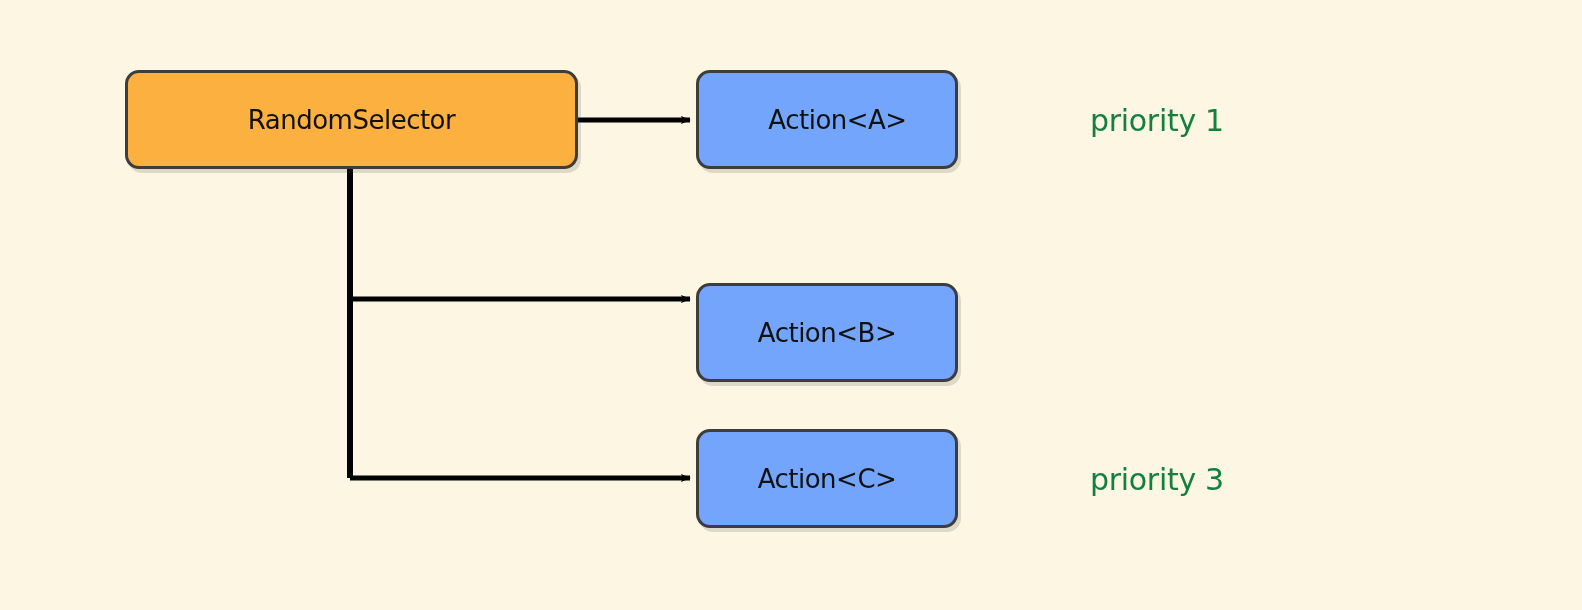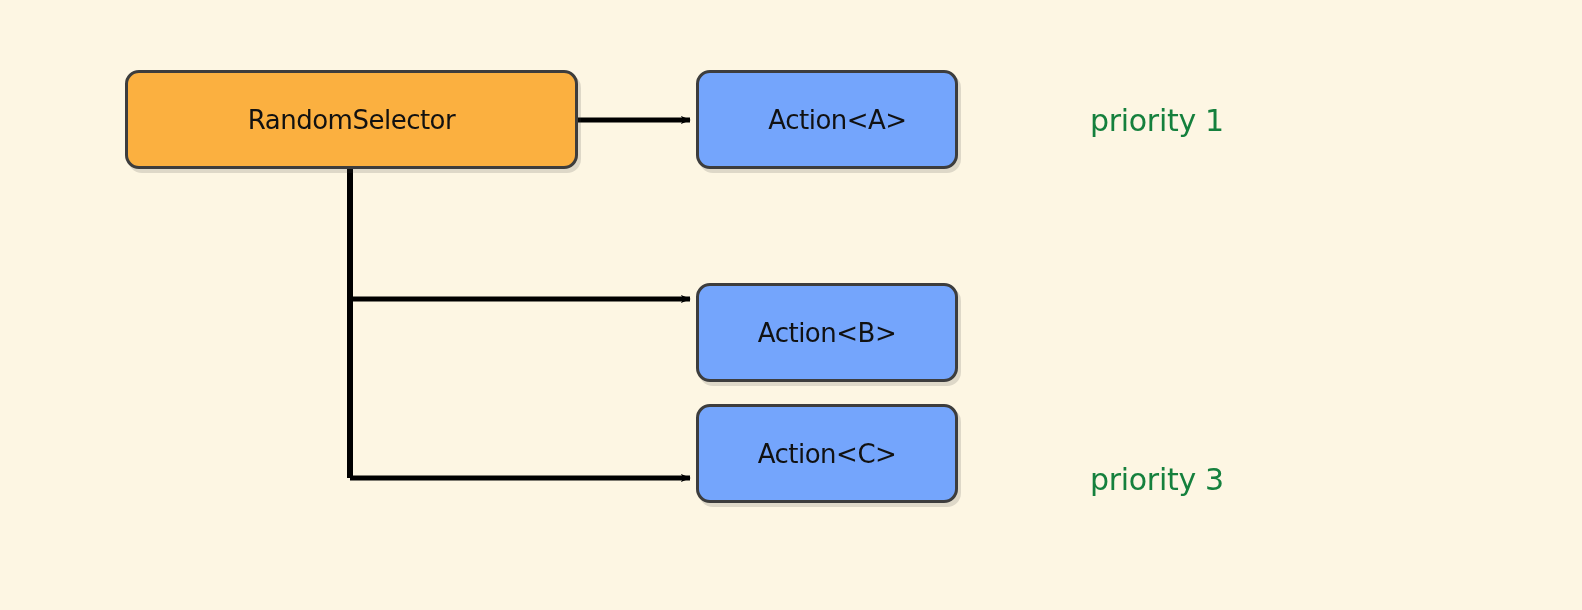--- a/index.html
+++ b/index.html
@@ -62,21 +62,21 @@
   .node-action-b {
     left: 696px;
     top: 249px;
     width: 262px;
     height: 99px;
     background: #74a5fc;
     margin-top: 34px;
   }
   .node-action-c {
     left: 696px;
-    top: 404px;
+    top: 429px;
     width: 262px;
     height: 99px;
     background: #74a5fc;
   }
   .priority-label {
     position: absolute;
     font-family: "DejaVu Sans", sans-serif;
     font-size: 30px;
     font-weight: 400;
     color: #15803d;

